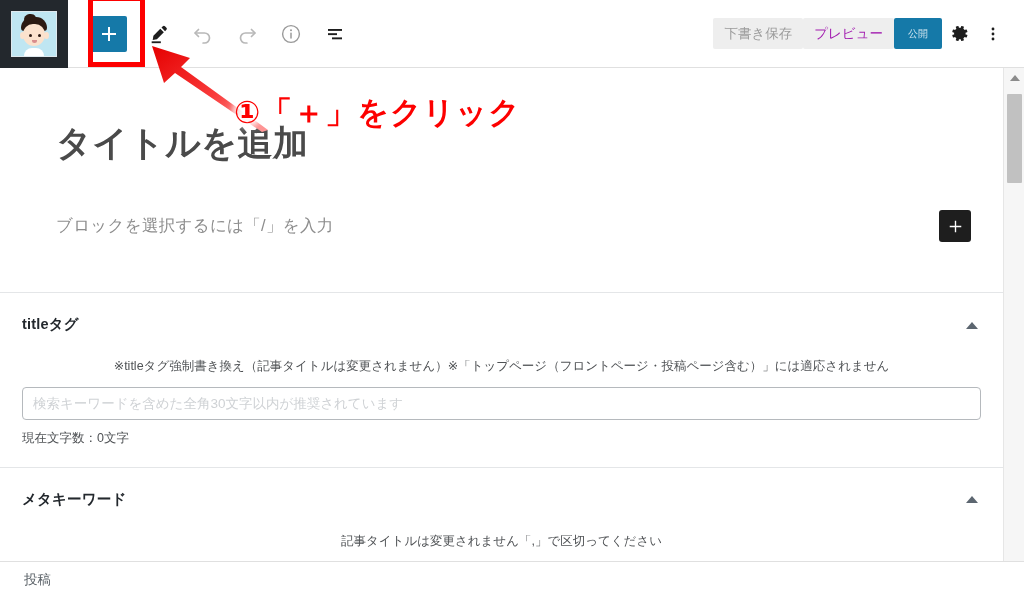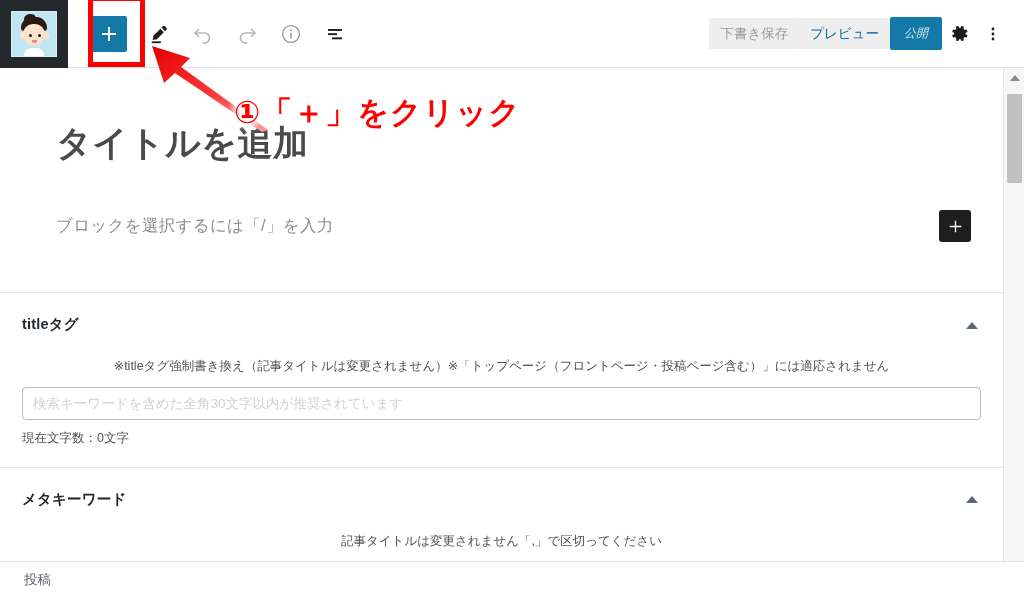--- a/index.html
+++ b/index.html
@@ -153,34 +153,33 @@
     color: #9b9b9b;
     border: none;
     border-radius: 2px;
     cursor: pointer;
     white-space: nowrap;
     font-family: "Liberation Sans", "DejaVu Sans", sans-serif;
     line-height: 1.3;
   }
   .btn-preview {
     background: #eeeeee;
-    color: #0369a1;
+    color: #a21caf;
   }
   .btn-publish {
     background: #1579a8;
     color: #cfe4ef;
-    font-size: 12px;
+    font-size: 10px;
     padding: 9px 14px;
     border: none;
     border-radius: 2px;
     cursor: pointer;
     white-space: nowrap;
     font-family: "Liberation Sans", "DejaVu Sans", sans-serif;
     line-height: 1.3;
-    font-style: italic;
   }
   .icon-btn {
     width: 34px; height: 34px;
     display: flex;
     align-items: center;
     justify-content: center;
     cursor: pointer;
     background: transparent;
     border: none;
     padding: 0;

